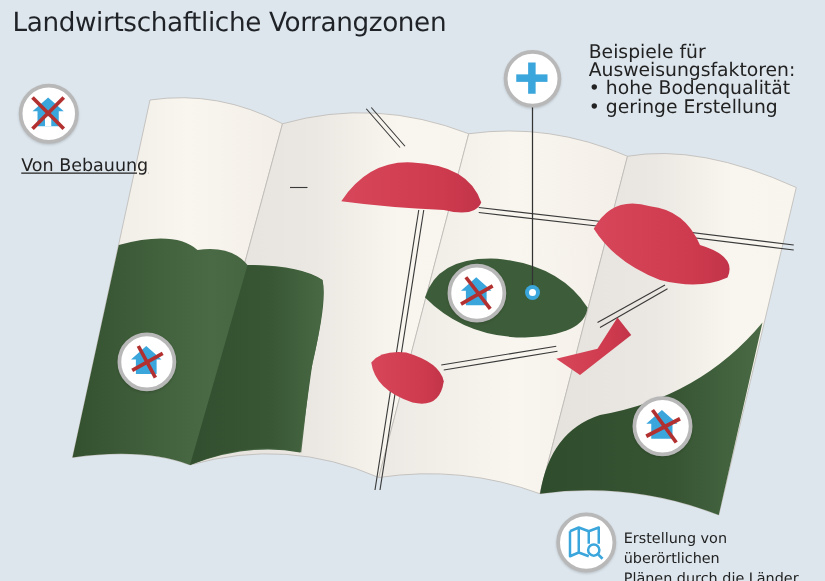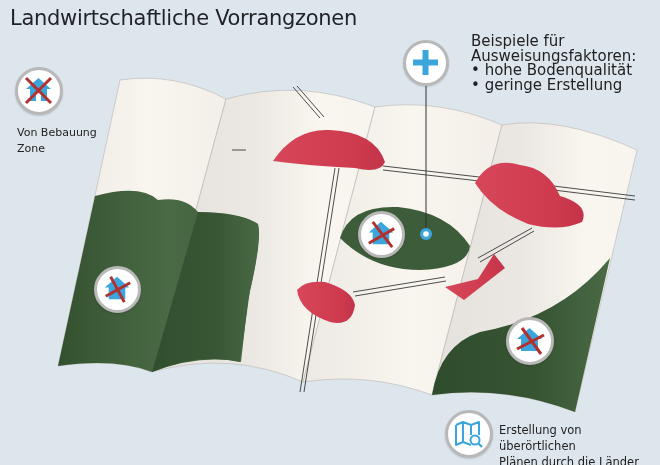--- a/index.html
+++ b/index.html
@@ -1,19 +1,19 @@
 <!DOCTYPE html>
 <html><head>
 <meta charset="utf-8">
 <style>
   html, body { margin:0; padding:0; }
   body { width:660px; height:465px; background:#dde6ed; position:relative; overflow:hidden; font-family:"DejaVu Sans", "Liberation Sans", sans-serif; color:#222; }
   .title { position:absolute; left:10px; top:6px; font-size:21px; color:#1f2327; letter-spacing:-0.3px; }
   .map { position:absolute; left:0; top:0; width:660px; height:465px; }
-  .legend-left { position:absolute; left:17px; top:125px; font-size:11px; line-height:16px; color:#222; }
+  .legend-left { position:absolute; left:17px; top:125px; font-size:14px; line-height:16px; color:#222;text-decoration:underline; }
   .legend-right { position:absolute; left:471px; top:34px; font-size:15px; line-height:14.5px; color:#222; }
   .legend-right .item { padding-left:0; }
   .legend-bottom { position:absolute; left:499px; top:422px; font-size:11.5px; line-height:16px; color:#222; }
   .badge { position:absolute; border-radius:50%; background:#fff; border:3.5px solid #b8b8b8; box-sizing:border-box; box-shadow:0 1px 2px rgba(0,0,0,0.15); }
 </style>
 </head>
 <body>
 
 <div class="title">Landwirtschaftliche Vorrangzonen</div>
 
@@ -134,21 +134,20 @@
 <div class="badge" style="left:445px;top:410px;width:48px;height:48px;">
   <svg width="41" height="41" viewBox="0 0 41 41" style="position:absolute;left:0;top:0;">
     <path d="M8,12 L15,9 L23,12 L31,9 L31,22 M8,12 L8,32 L15,29 L23,32 M15,9 L15,29 M23,12 L23,22" fill="none" stroke="#3aa6dc" stroke-width="2" stroke-linejoin="round"></path>
     <circle cx="27" cy="27" r="4.5" fill="none" stroke="#3aa6dc" stroke-width="2"></circle>
     <line x1="30.5" y1="30.5" x2="34" y2="34" stroke="#3aa6dc" stroke-width="2.2"></line>
   </svg>
 </div>
 
 <div class="legend-left">
   <div>Von Bebauung</div>
-  <div>Zone</div>
 </div>
 
 <div class="legend-right">
   <div>Beispiele für Ausweisungsfaktoren:</div>
   <div class="item">• <span>hohe Bodenqualität</span></div>
   <div class="item">• <span>geringe Erstellung</span></div>
 </div>
 
 <div class="legend-bottom">
   <div>Erstellung von überörtlichen</div>

